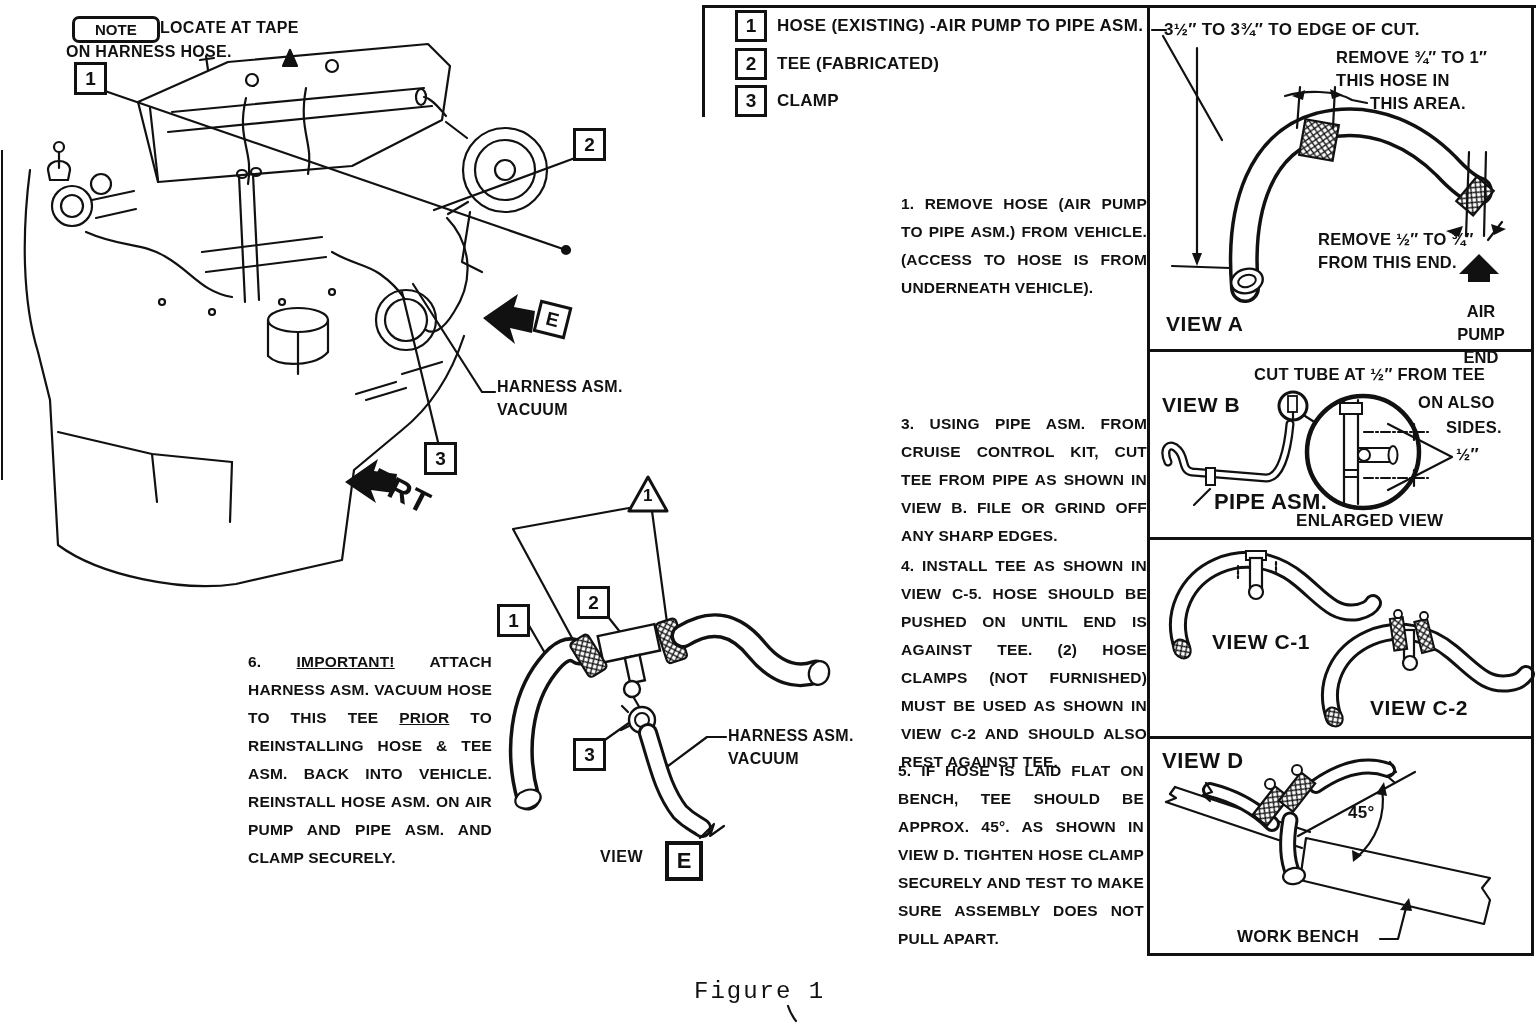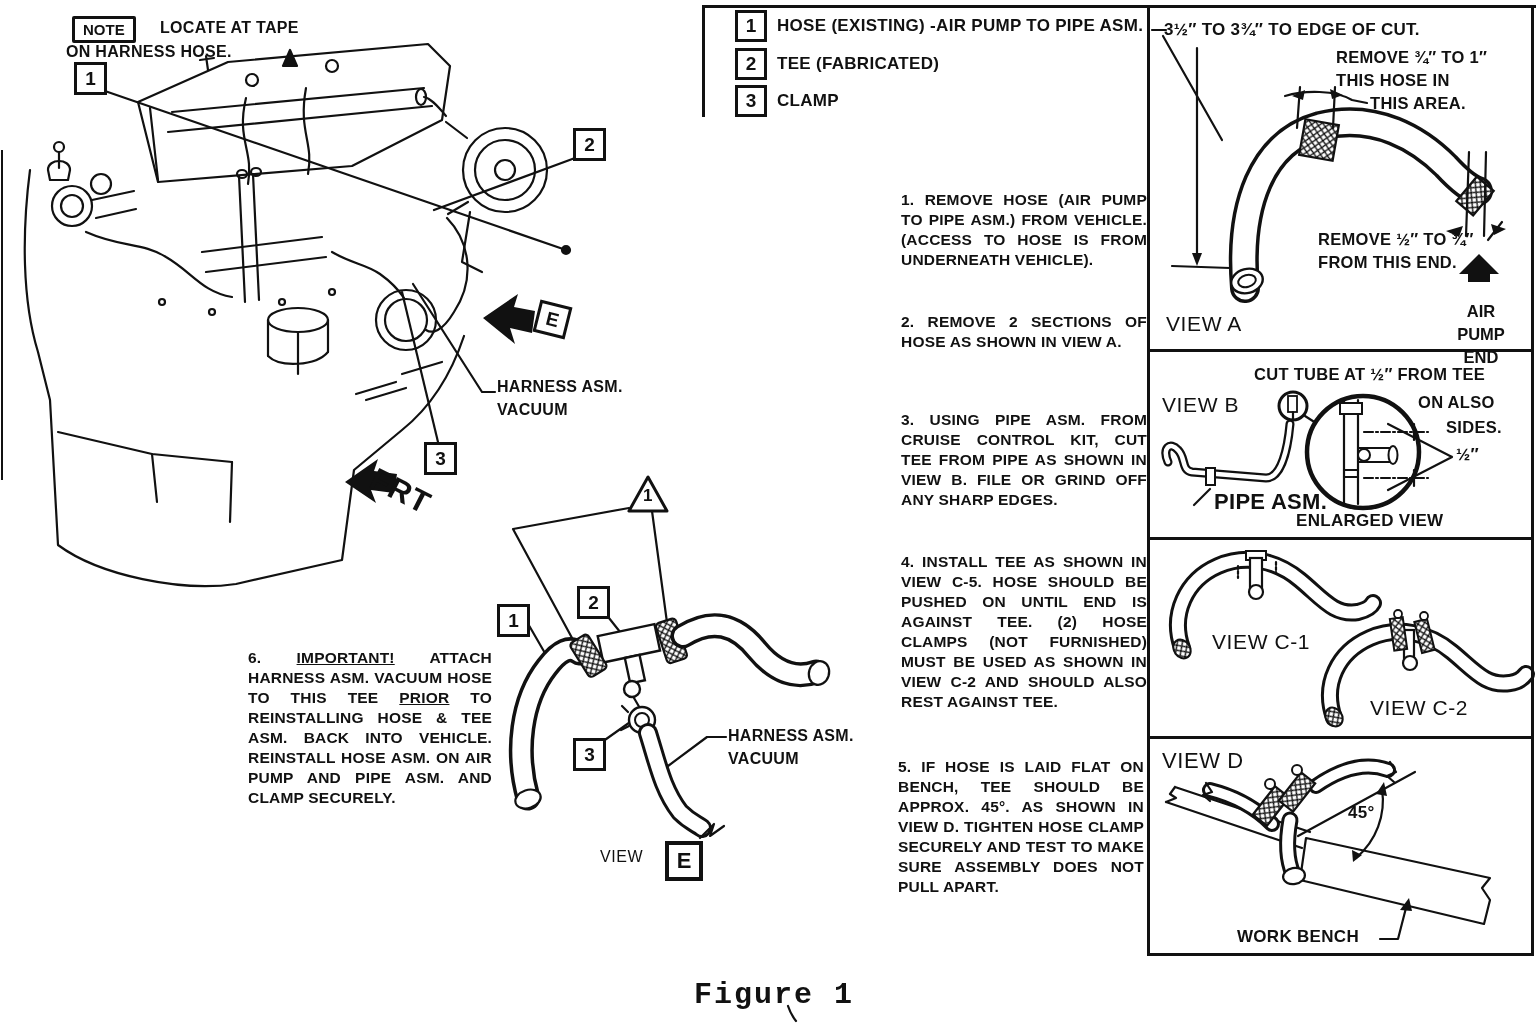--- a/index.html
+++ b/index.html
@@ -1,38 +1,38 @@
 <!DOCTYPE html>
 <html><head>
 <meta charset="utf-8">
 <style>
   html,body{margin:0;padding:0;background:#fff}
   #canvas{position:relative;width:1536px;height:1024px;background:#fff;overflow:hidden;
           font-family:"Liberation Sans",sans-serif;color:#111}
   .line{position:absolute;background:#111}
   .lbl{position:absolute;font-weight:bold;white-space:nowrap;letter-spacing:.3px;font-size:16.5px;line-height:1.1}
-  .vlabel{position:absolute;font-weight:normal;white-space:nowrap;letter-spacing:.6px;font-size:21px}
+  .vlabel{position:absolute;font-weight:bold;white-space:nowrap;letter-spacing:.6px;font-size:21px}
   .callout{position:absolute;width:27px;height:27px;border:3.5px solid #111;background:#fff;
            display:flex;align-items:center;justify-content:center;font-weight:bold;font-size:19px}
-  .step{position:absolute;width:246px;font-size:15.5px;line-height:20px;font-weight:bold;
+  .step{position:absolute;width:246px;font-size:15.5px;line-height:28px;font-weight:bold;
         text-align:justify;text-align-last:left;letter-spacing:.2px}
   .u{text-decoration:underline}
   .legend-row{position:absolute;display:flex;align-items:center;gap:10px}
   .legend-key{width:26px;height:26px;border:3.5px solid #111;display:flex;align-items:center;
               justify-content:center;font-weight:bold;font-size:19px;flex:0 0 auto}
   .legend-label{font-weight:bold;font-size:17px;letter-spacing:.3px;white-space:nowrap}
-  .note-box{position:absolute;border:3.5px solid #111;border-radius:2px;padding:0 8px;
+  .note-box{position:absolute;border:3.5px solid #111;border-radius:7px;padding:0 20px;
             font-weight:bold;font-size:15px;line-height:21px}
   svg.art{position:absolute;left:0;top:0}
   .tB{fill:none;stroke:#111;stroke-linecap:round}
   .tW{fill:none;stroke:#fff;stroke-linecap:round}
   .s{fill:none;stroke:#111;stroke-width:2.2;stroke-linecap:round;stroke-linejoin:round}
   .s3{fill:none;stroke:#111;stroke-width:3;stroke-linecap:round;stroke-linejoin:round}
-  .fig-caption{position:absolute;font-family:"Liberation Mono",monospace;font-size:30px;
-               font-weight:bold;letter-spacing:2px}
+  .fig-caption{position:absolute;font-family:"Liberation Mono",monospace;font-size:24px;
+               font-weight:normal;letter-spacing:2px}
 </style>
 </head>
 <body>
 
 <div id="canvas">
 
   <svg class="art" width="1536" height="1024" viewBox="0 0 1536 1024">
     <defs>
       <pattern id="xh" width="7" height="7" patternUnits="userSpaceOnUse">
         <rect width="7" height="7" fill="#fff"></rect>
@@ -254,21 +254,20 @@
 
   <div class="callout" style="left:74px;top:62px">1</div>
   <div class="callout" style="left:573px;top:128px">2</div>
   <div class="callout" style="left:424px;top:442px">3</div>
   <div class="callout" style="left:536px;top:303px;transform:rotate(14deg)">E</div>
   <div class="lbl" style="left:497px;top:378px;font-size:16px">HARNESS ASM.</div>
   <div class="lbl" style="left:497px;top:401px;font-size:16px">VACUUM</div>
   <div class="lbl" style="left:380px;top:462px;font-size:31px;letter-spacing:1px;transform:rotate(27deg);transform-origin:left top">FRT</div>
 
   <div class="step" style="left:901px;top:190px">1. REMOVE HOSE (AIR PUMP TO PIPE ASM.) FROM VEHICLE. (ACCESS TO HOSE IS FROM UNDERNEATH VEHICLE).</div>
-  <div class="step" style="left:901px;top:312px">2. REMOVE 2 SECTIONS OF HOSE AS SHOWN IN VIEW A.</div>
   <div class="step" style="left:901px;top:410px">3. USING PIPE ASM. FROM CRUISE CONTROL KIT, CUT TEE FROM PIPE AS SHOWN IN VIEW B. FILE OR GRIND OFF ANY SHARP EDGES.</div>
   <div class="step" style="left:901px;top:552px">4. INSTALL TEE AS SHOWN IN VIEW C-5. HOSE SHOULD BE PUSHED ON UNTIL END IS AGAINST TEE. (2) HOSE CLAMPS (NOT FURNISHED) MUST BE USED AS SHOWN IN VIEW C-2 AND SHOULD ALSO REST AGAINST TEE.</div>
   <div class="step" style="left:898px;top:757px">5. IF HOSE IS LAID FLAT ON BENCH, TEE SHOULD BE APPROX. 45°. AS SHOWN IN VIEW D. TIGHTEN HOSE CLAMP SECURELY AND TEST TO MAKE SURE ASSEMBLY DOES NOT PULL APART.</div>
 
   <div class="step" style="left:248px;top:648px;width:244px">
     <span>6. </span><span class="u">IMPORTANT!</span><span> ATTACH HARNESS ASM. VACUUM HOSE TO THIS TEE </span><span class="u">PRIOR</span><span> TO REINSTALLING HOSE &amp; TEE ASM. BACK INTO VEHICLE. REINSTALL HOSE ASM. ON AIR PUMP AND PIPE ASM. AND CLAMP SECURELY.</span>
   </div>
 
   <div class="lbl" style="left:637px;top:487px;width:22px;text-align:center;font-size:17px">1</div>
   <div class="callout" style="left:497px;top:604px">1</div>

